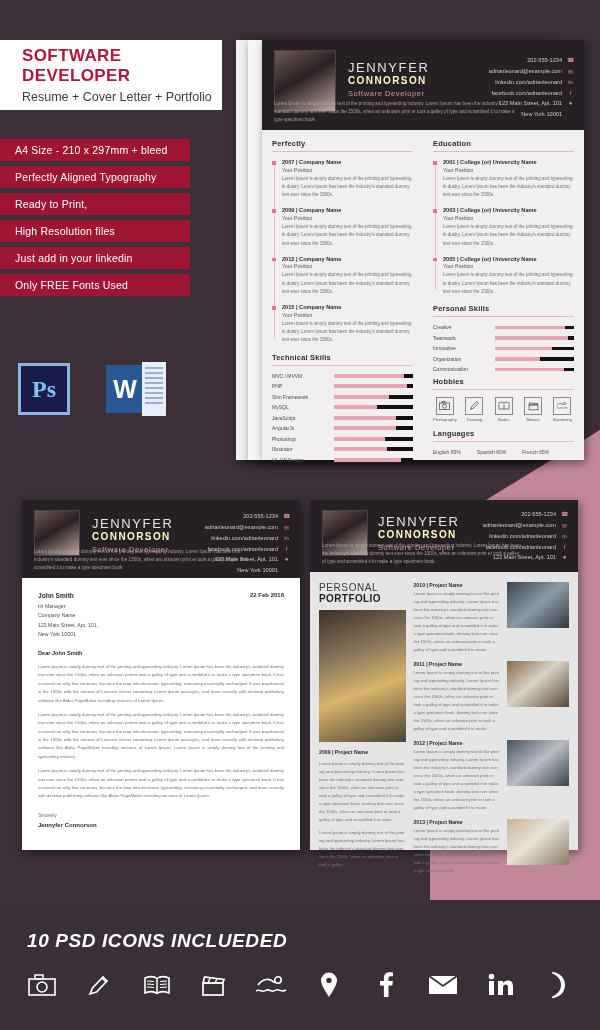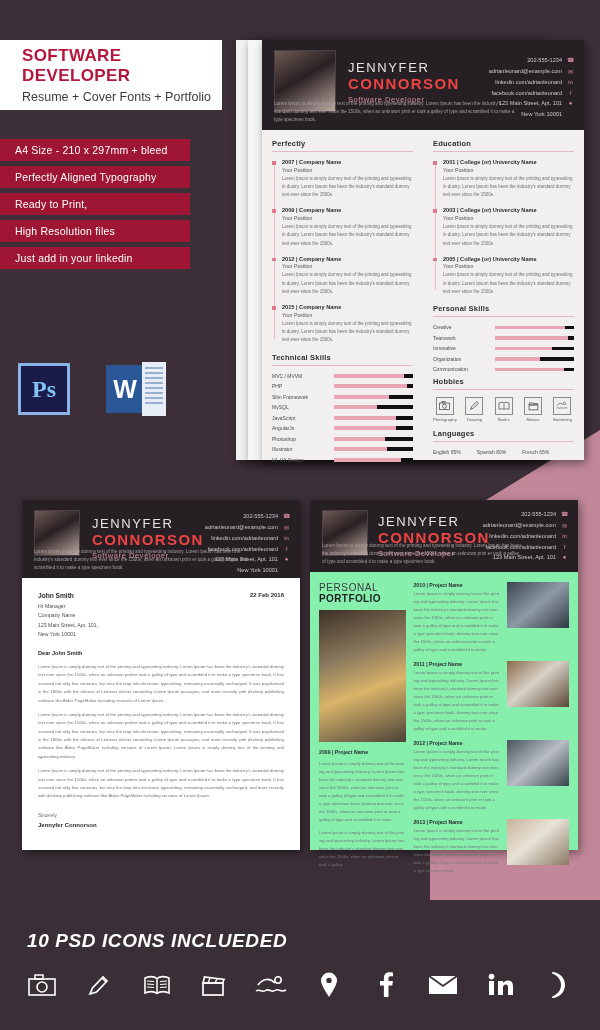--- a/index.html
+++ b/index.html
@@ -86,21 +86,21 @@
   .res-dark {
     background:#262024; height:90px; padding:10px 12px; position:relative;
   }
   .photo {
     width:62px; height:62px; background:linear-gradient(150deg,#6d5a55 0%,#2a2022 45%,#baa79f 100%);
     border:1px solid #4a4044; position:absolute; left:12px; top:10px;
   }
   .photo.small { width:46px; height:46px; }
   .name-block { position:absolute; left:86px; top:20px; }
   .nm-first { color:#e8e2e4; font-size:13px; letter-spacing:1.6px; }
-  .nm-last { color:#ef4444; font-size:15px; font-weight:bold; letter-spacing:1.4px; }
+  .nm-last { color:#fef9c3; font-size:10px; font-weight:bold; letter-spacing:1.4px; }
   .nm-role { color:#d88fa2; font-size:7.5px; margin-top:3px; letter-spacing:.6px; }
   .contact-col {
     position:absolute; right:10px; top:16px; text-align:right;
   }
   .contact-row {
     display:flex; align-items:center; justify-content:flex-end; gap:5px;
     color:#cfc6ca; font-size:5.6px; margin-bottom:4.5px; white-space:nowrap;
   }
   .contact-row .ci { color:#e08ca3; font-size:6px; width:7px; text-align:center; }
   .res-blurb {
@@ -152,21 +152,21 @@
   .cl-meta { font-size:5.2px; color:#4d4d54; margin-top:3.5px; }
   .cl-date { font-size:6px; color:#2b2b30; font-weight:bold; }
   .cl-dear { font-size:5.6px; font-weight:bold; color:#2b2b30; margin:13px 0 7px; }
   .cl-p { font-size:4.3px; color:#71717a; line-height:1.95; margin-bottom:6px; text-align:justify; }
   .cl-sign { font-size:4.6px; color:#6c6c74; margin-top:12px; }
   .cl-signer { font-size:6px; font-weight:bold; color:#2b2b30; margin-top:4px; }
 
   
   .portfolio { left:310px; top:500px; width:268px; height:350px; }
   .portfolio .res-dark { height:72px; }
-  .pf-body { background:#86efac; height:278px; display:flex; padding:10px 9px; gap:7px; }
+  .pf-body { background:#e5e5e5; height:278px; display:flex; padding:10px 9px; gap:7px; }
   .pf-left { width:36%; }
   .pf-title1 { font-size:10px; color:#3a3a40; letter-spacing:.6px; }
   .pf-title2 { font-size:10px; color:#1e1e22; font-weight:bold; letter-spacing:.4px; margin-bottom:6px; }
   .pf-hero {
     width:100%; height:132px; margin-bottom:7px;
     background:linear-gradient(160deg,#3c3026 0%,#8c7a5e 35%,#d9b46a 60%,#4a4238 100%);
   }
   .pf-right { width:64%; }
   .pf-item { display:flex; gap:6px; margin-bottom:7px; }
   .pf-txt { flex:1; }
@@ -198,29 +198,30 @@
 
   <div class="bg-base"></div>
   <div class="bg-pink-right"></div>
   <div class="bg-dark-mid"></div>
   <div class="bg-pink-left"></div>
   <div class="bg-dark-lower"></div>
   <div class="bg-bottom-band"></div>
 
   <div class="promo-title-box">
     <div class="promo-title">SOFTWARE DEVELOPER</div>
-    <div class="promo-sub">Resume + Cover Fonts + Portfolio</div>
+    <div class="promo-sub">Resume + Cover Letter + Portfolio</div>
   </div>
 
   <div class="promo-list">
     <div class="promo-item">A4 Size - 210 x 297mm + bleed</div>
     <div class="promo-item">Perfectly Aligned Typography</div>
     <div class="promo-item">Ready to Print,</div>
     <div class="promo-item">High Resolution files</div>
     <div class="promo-item">Just add in your linkedin</div>
+    <div class="promo-item">Only FREE Fonts Used</div>
   </div>
 
   <div class="logos">
     <div class="ps-logo">Ps</div>
     <div class="w-logo">
       <div class="wl">W</div>
       <div class="wr">
         <i></i>
           <i></i>
           <i></i>

